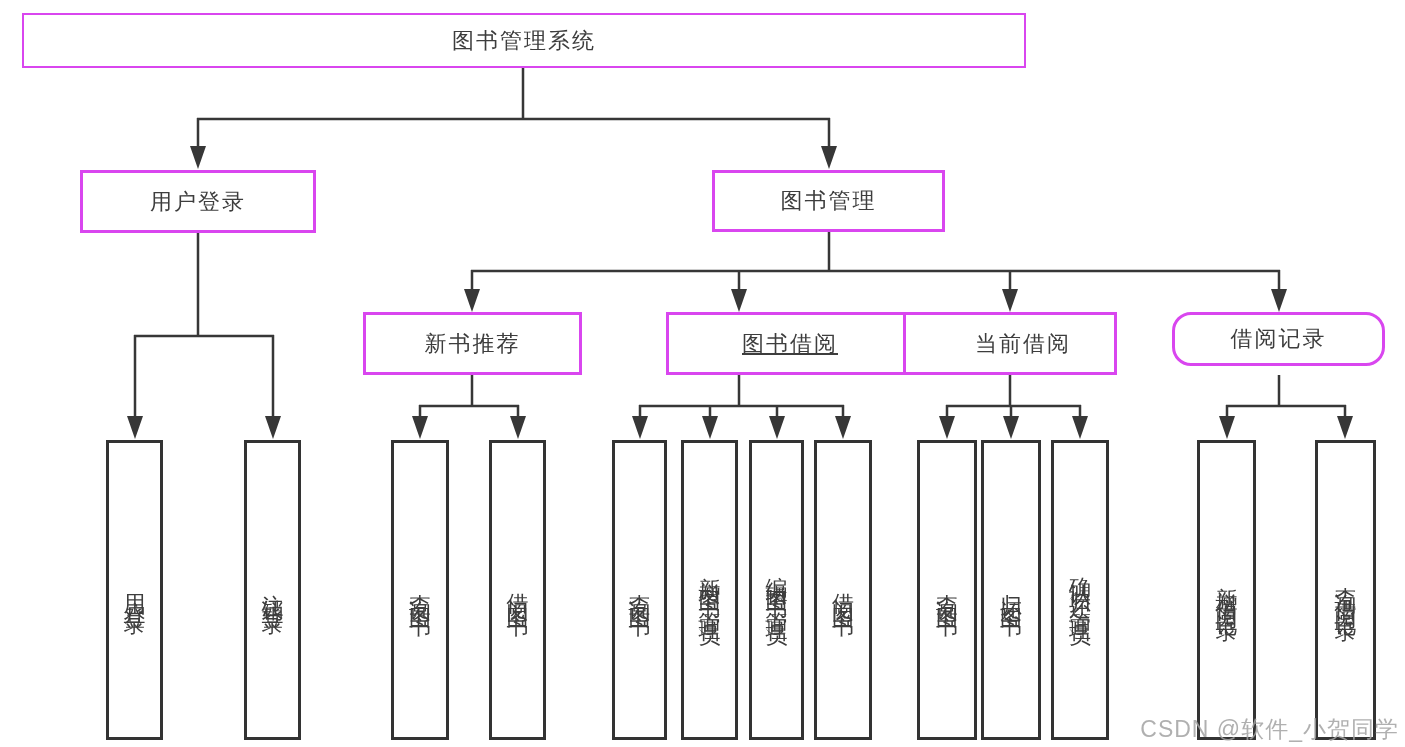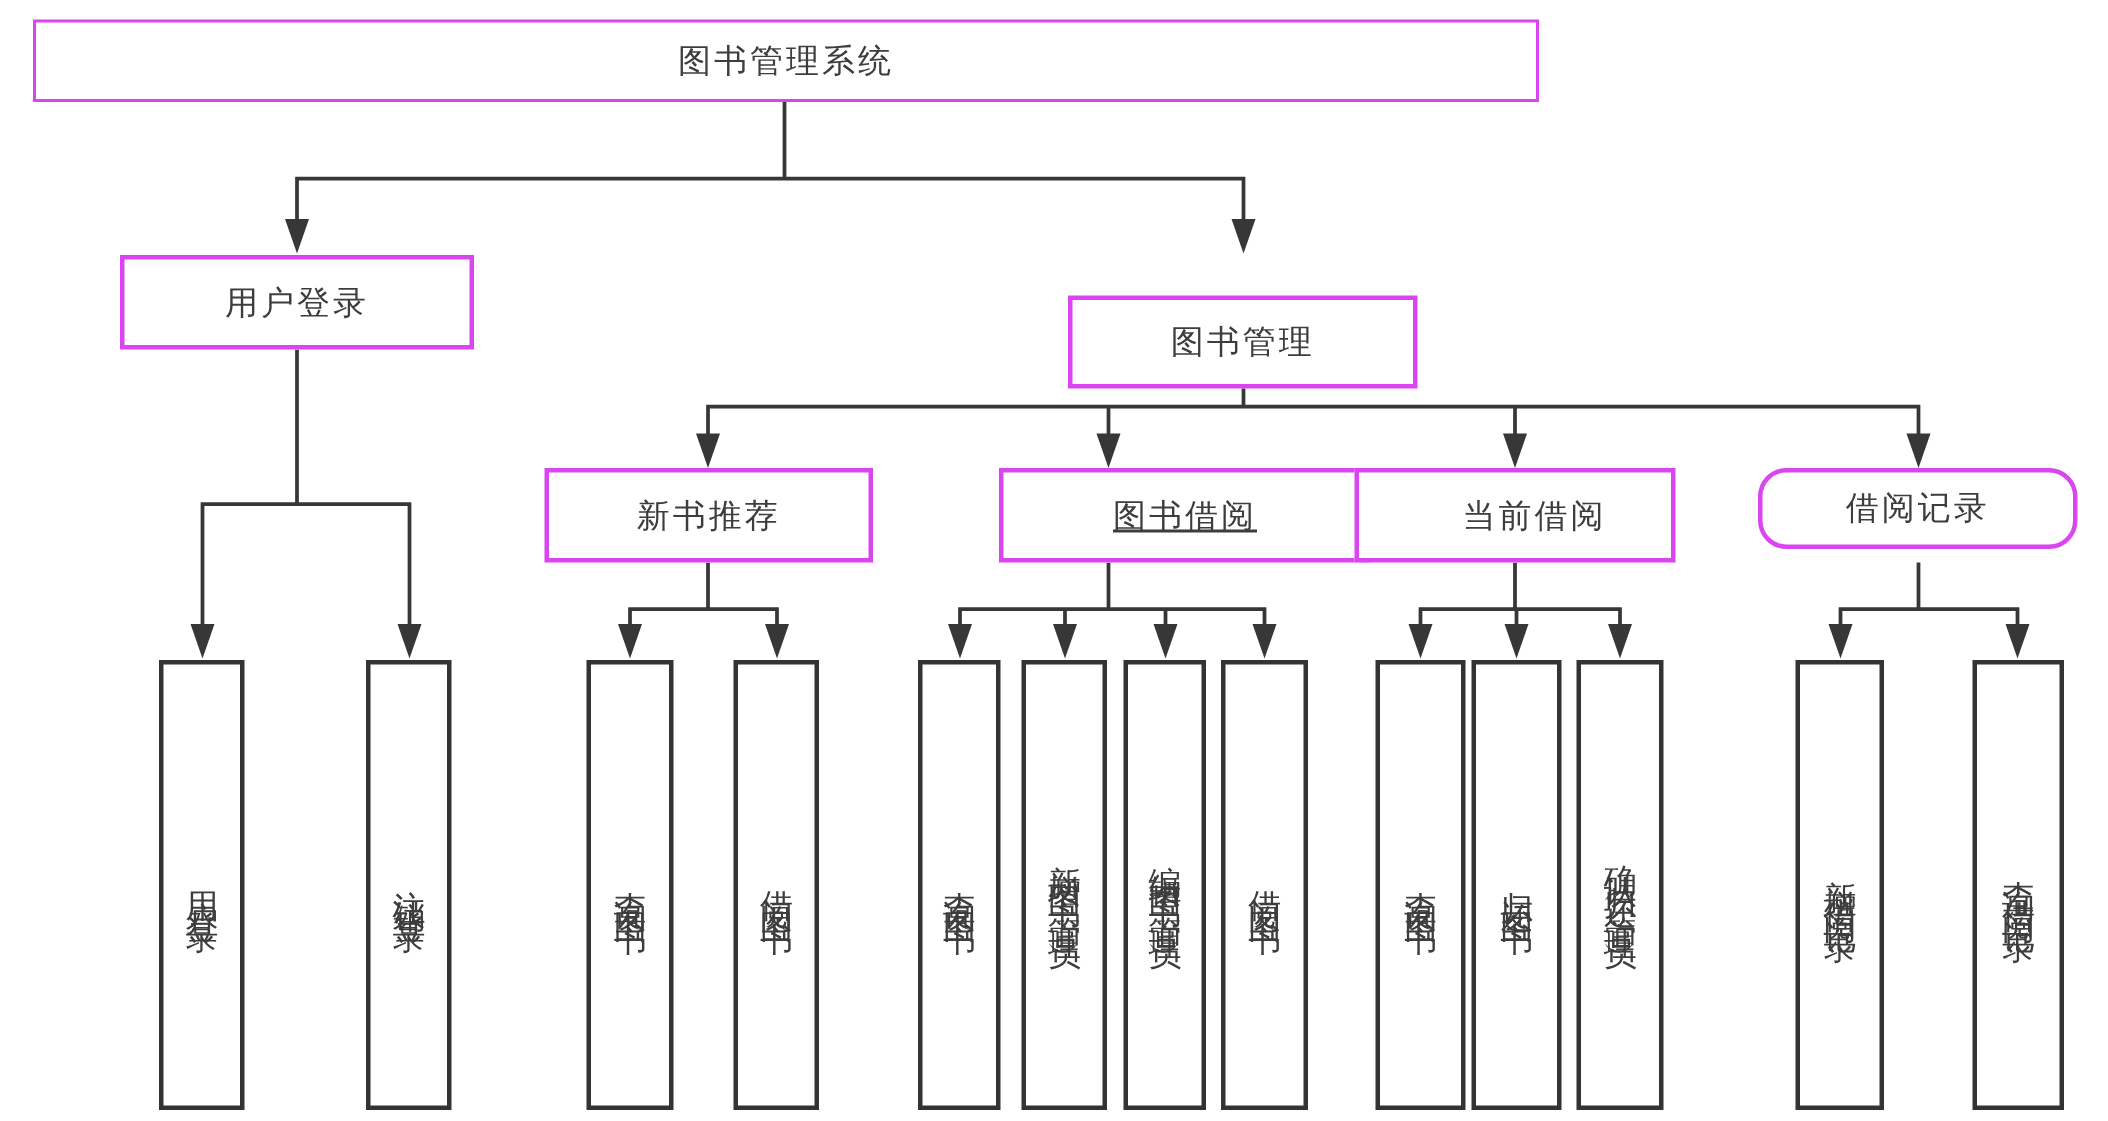--- a/index.html
+++ b/index.html
@@ -103,21 +103,21 @@
       <path d="M1011,439 L1003,416 L1019,416 Z"></path>
       <path d="M1080,439 L1072,416 L1088,416 Z"></path>
       <path d="M1227,439 L1219,416 L1235,416 Z"></path>
       <path d="M1345,439 L1337,416 L1353,416 Z"></path>
     </g>
   </svg>
 
   <div class="node root" style="left:22px; top:13px; width:1004px; height:55px;">图书管理系统</div>
 
   <div class="node" style="left:80px; top:170px; width:236px; height:63px;">用户登录</div>
-  <div class="node" style="left:712px; top:170px; width:233px; height:62px;margin-top:27px;">图书管理</div>
+  <div class="node" style="left:712px; top:170px; width:233px; height:62px;">图书管理</div>
 
   <div class="node" style="left:363px; top:312px; width:219px; height:63px;">新书推荐</div>
   <div class="node" style="left:666px; top:312px; width:248px; height:63px;text-decoration:underline;">图书借阅</div>
   <div class="node" style="left:903px; top:312px; width:214px; height:63px;padding-left:26px;">当前借阅</div>
   <div class="node" style="left:1172px; top:312px; width:213px; height:54px;border-radius:19px;">借阅记录</div>
 
   <div class="leaf" style="left:106px; width:57px;">
     <span>用户登录</span>
   </div>
   <div class="leaf" style="left:244px; width:57px;">
@@ -154,14 +154,15 @@
     <span>确认归还（管理员）</span>
   </div>
 
   <div class="leaf" style="left:1197px; width:59px;">
     <span>新增借阅记录</span>
   </div>
   <div class="leaf" style="left:1315px; width:61px;">
     <span>查询借阅记录</span>
   </div>
 
+  <div class="watermark">CSDN @软件_小贺同学</div>
 
 </div>
 
 </body></html>

